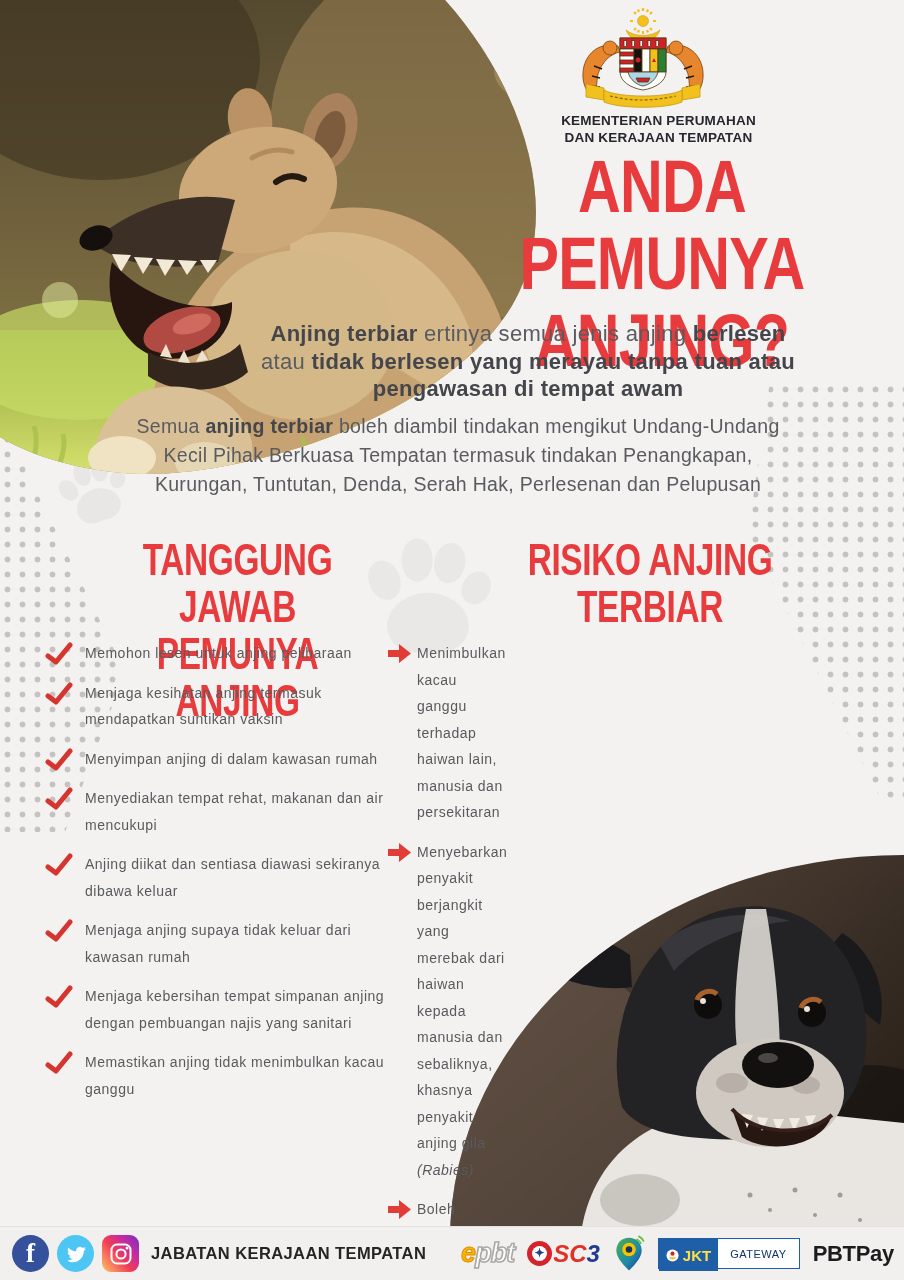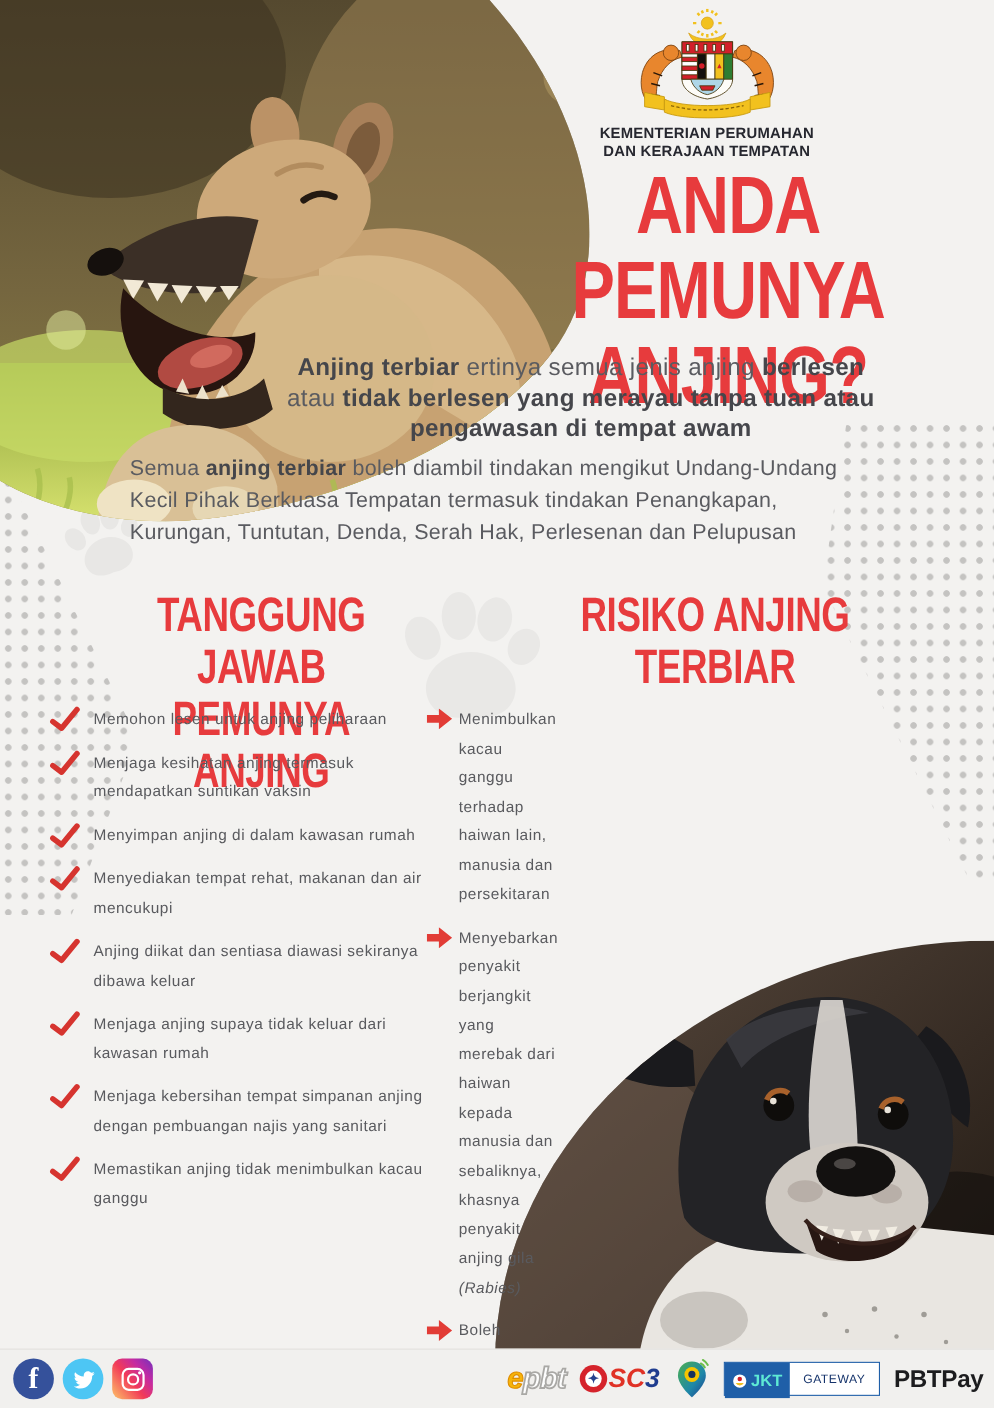--- a/index.html
+++ b/index.html
@@ -13,31 +13,31 @@
   .dots-left{left:0;top:432;left:0px;top:432px;width:125px;height:400px;
     clip-path:polygon(0 0,6% 0,100% 60%,52% 100%,0 100%);}
   .dots-right{left:748px;top:382px;width:156px;height:420px;
     clip-path:polygon(14% 0,100% 0,100% 100%,86% 100%,0 36%);}
   .paw{position:absolute;}
   
   .photo-top{position:absolute;left:0;top:0;width:570px;height:480px;}
   .photo-bottom{position:absolute;left:450px;top:855px;width:454px;height:385px;}
   
   .crest{position:absolute;left:548px;top:8px;width:190px;height:100px;}
-  .ministry{position:absolute;left:500px;top:112px;width:285px;text-align:center;
+  .ministry{position:absolute;left:516px;top:112px;width:285px;text-align:center;
     font-size:13.5px;font-weight:bold;line-height:17px;color:#26272f;
     letter-spacing:.2px;white-space:pre-line;}
   .title{position:absolute;left:420px;top:148px;width:484px;text-align:center;
     color:#e73b3d;font-size:74px;font-weight:800;line-height:77px;
     white-space:pre-line;transform:scaleX(.8);letter-spacing:-1px;}
   
   .intro1{position:absolute;left:258px;top:320px;width:540px;text-align:center;
     font-size:22px;line-height:27.5px;color:#5a5b60;letter-spacing:.3px;}
   .intro1 b,.intro2 b{color:#45464b;}
-  .intro2{position:absolute;left:118px;top:412px;width:680px;text-align:left;
+  .intro2{position:absolute;left:118px;top:412px;width:680px;text-align:center;
     font-size:19.5px;line-height:29px;color:#5a5b60;letter-spacing:.3px;}
   
   .col-head{position:absolute;color:#e73b3d;font-size:44px;font-weight:800;
     line-height:47px;text-align:center;white-space:pre-line;
     transform:scaleX(.76);letter-spacing:-.5px;}
   .col-head-left{left:55px;top:536px;width:365px;}
   .col-head-right{left:470px;top:536px;width:360px;}
   
   .resp-list{position:absolute;left:45px;top:640px;width:352px;}
   .risk-list{position:absolute;left:388px;top:640px;width:516px;}
@@ -71,21 +71,21 @@
   .osc-o{width:25px;height:25px;border-radius:50%;background:#d5232b;display:flex;
     align-items:center;justify-content:center;color:#fff;font-size:13px;
     font-style:normal;margin-right:1px;}
   .osc-o span{width:15px;height:15px;border-radius:50%;background:#fff;
     color:#24418e;font-size:12px;line-height:15px;text-align:center;font-weight:bold;}
   .osc .sc{color:#e03226;}
   .osc .three{color:#1f3c8f;}
   .jkt-badge{display:flex;align-items:stretch;height:29px;border:1.5px solid #1f5fa8;
     background:#fff;}
   .jkt-left{background:#1f5fa8;display:flex;align-items:center;gap:4px;
-    padding:16px 7px;color:#5eead4;font-weight:900;font-size:15px;justify-content:center;}
+    padding:16px 7px;color:#fde047;font-weight:900;font-size:15px;justify-content:center;}
   .jkt-right{display:flex;align-items:center;padding:0 12px;color:#15336b;
     font-weight:400;font-size:11px;letter-spacing:.5px;}
   .pbtpay{font-weight:900;font-size:22px;color:#1c1c1e;letter-spacing:-.3px;}
   .z2{z-index:2;}
 </style>
 </head>
 <body>
 
 <div class="poster">
 
@@ -395,20 +395,21 @@
           </svg>
       </div>
       <div class="ig">
         <svg width="24" height="24" viewBox="0 0 24 24">
           <rect x="2.5" y="2.5" width="19" height="19" rx="5.5" fill="none" stroke="#fff" stroke-width="2"></rect>
           <circle cx="12" cy="12" r="4.6" fill="none" stroke="#fff" stroke-width="2"></circle>
           <circle cx="18" cy="6" r="1.5" fill="#fff"></circle>
         </svg>
       </div>
     </div>
+    <div class="dept">JABATAN KERAJAAN TEMPATAN</div>
     <div class="logos">
       <div class="epbt"><span class="e">e</span><span class="pbt">pbt</span></div>
       <div class="osc">
         <span class="osc-o">
             <span>✦</span>
           </span>
           <span class="sc">SC</span>
           <span class="three">3</span>
       </div>
       <svg width="32" height="38" viewBox="0 0 34 42">

